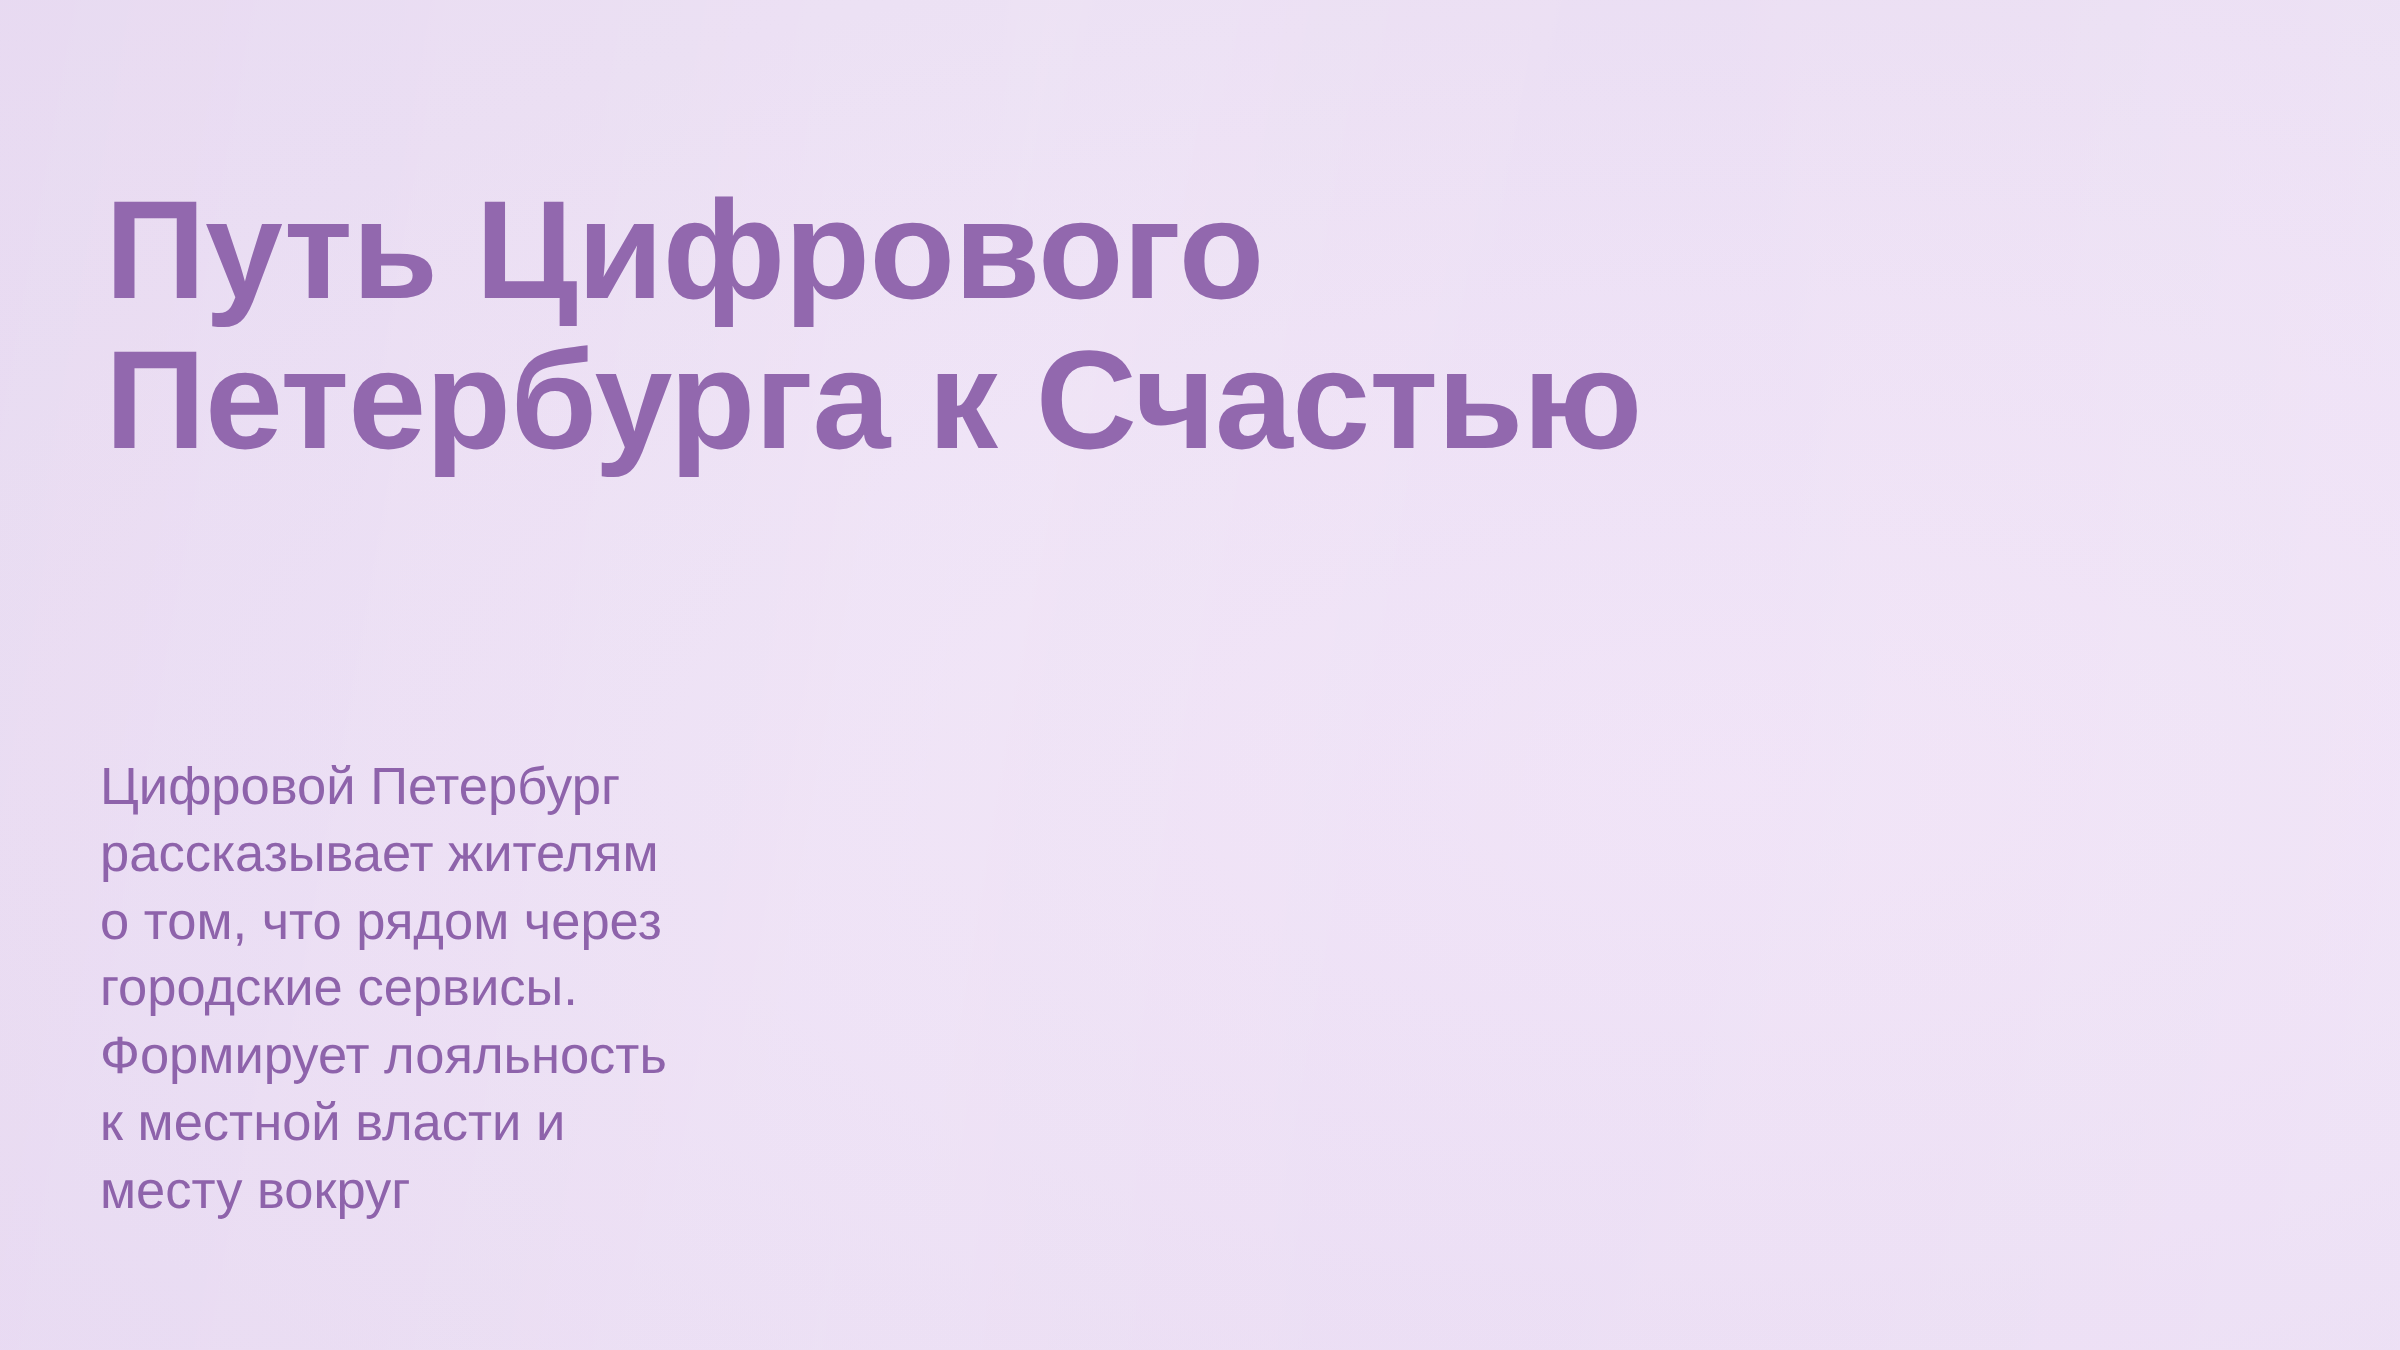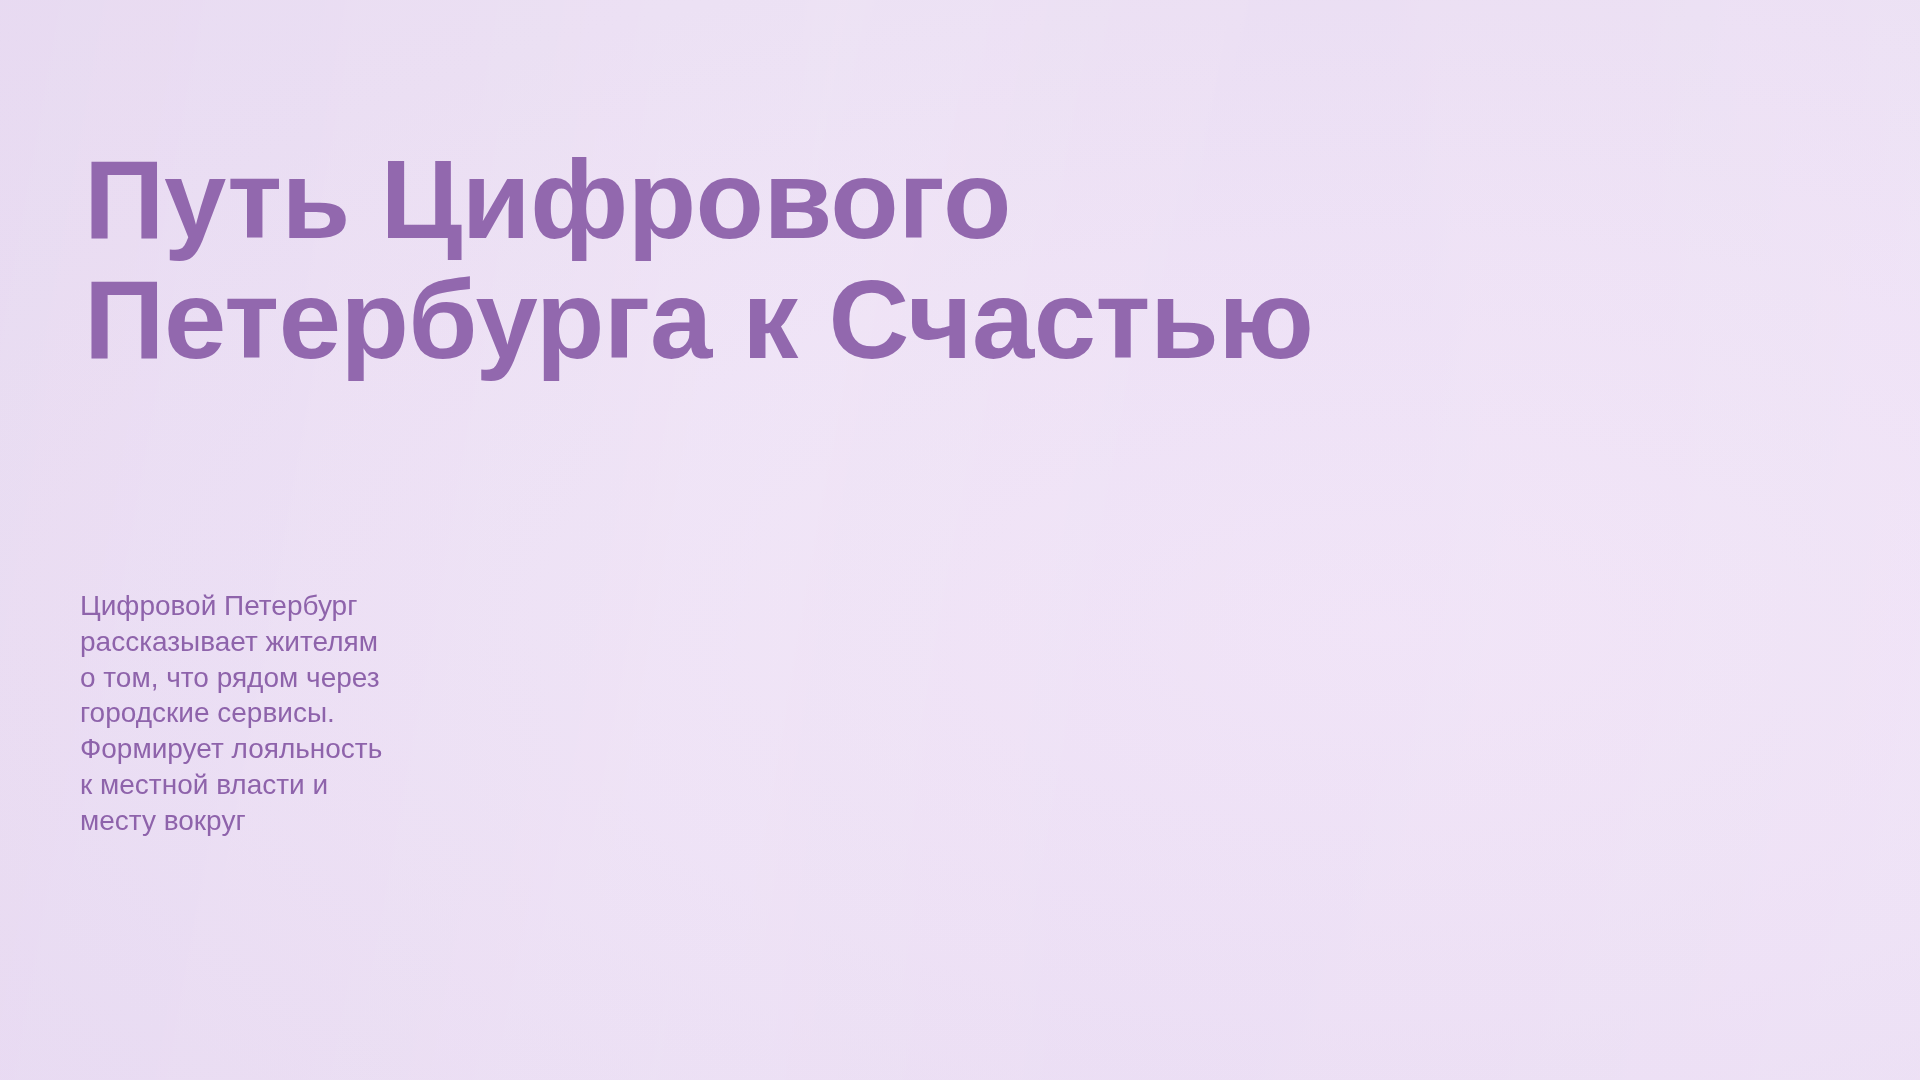--- a/index.html
+++ b/index.html
@@ -75,21 +75,21 @@
     position: absolute;
     left: 0;
     top: 560px;
     width: 1920px;
     height: 420px;
   }
 
   .col {
     position: absolute;
     top: 0;
-    font-size: 28px;
+    font-size: 42px;
     line-height: 1.28;
     font-weight: 400;
     color: #8E63AB;
     white-space: pre-line;
   }
 
   .col-left {
     left: 80px;
     width: 660px;
   }

